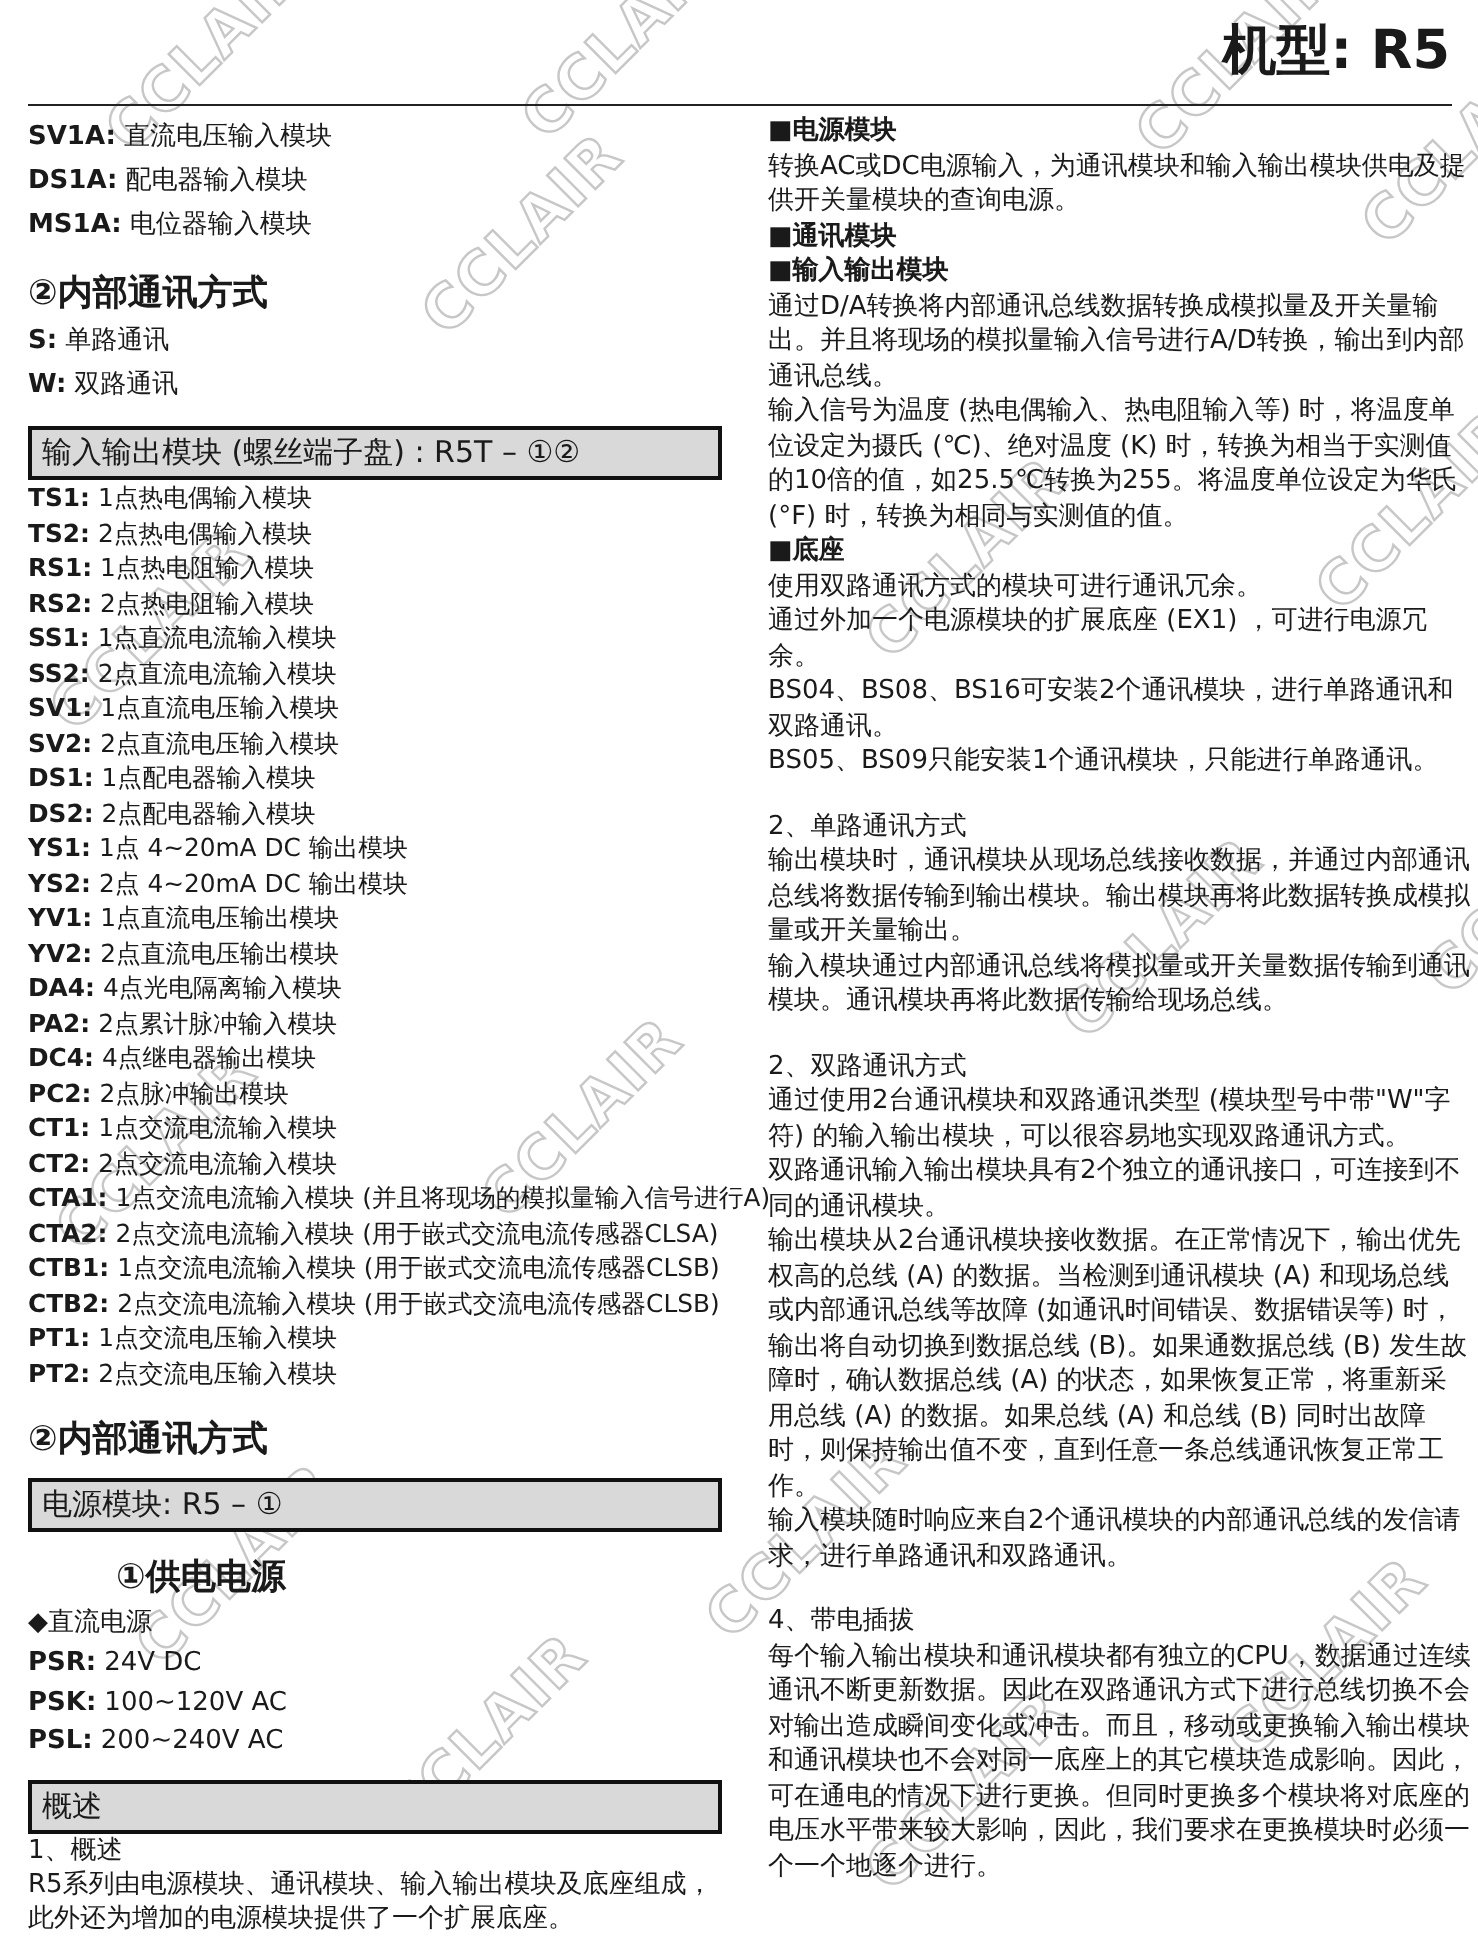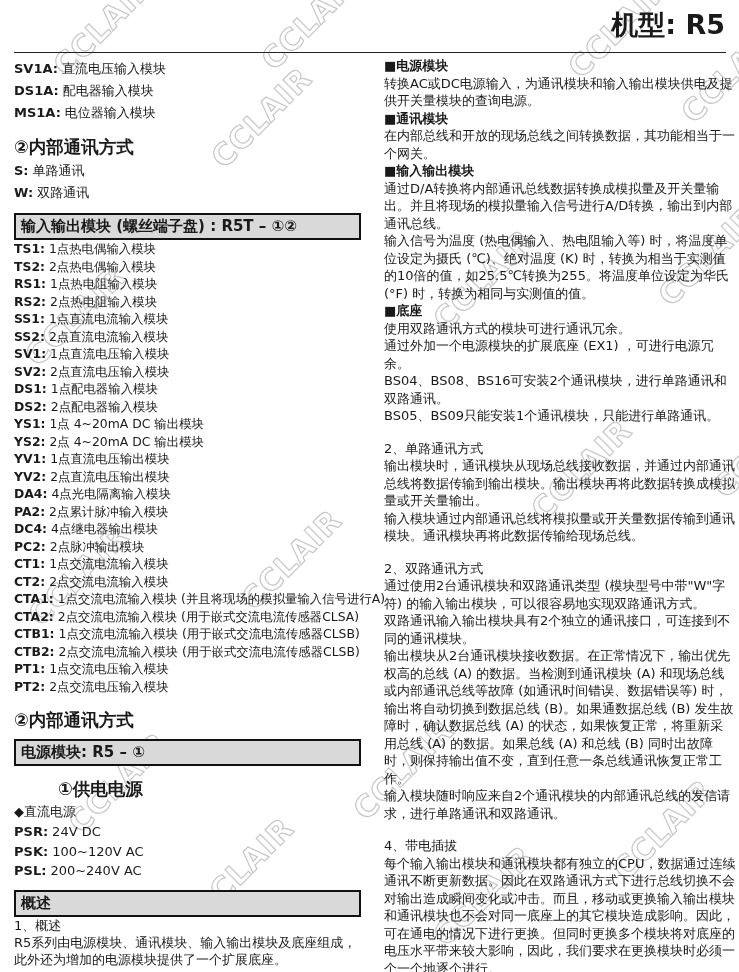--- a/index.html
+++ b/index.html
@@ -26,21 +26,21 @@
   
   .code-line { font-size:13px; line-height:22px; white-space:nowrap; }
   .code-line .code { font-weight:bold; }
   .code-line .desc { margin-left:4px; }
   .io-list .code-line { font-size:12.4px; line-height:17.5px; }
   .power-list .code-line { line-height:19.5px; }
   .sec-heading { font-size:17.5px; font-weight:bold; margin:12px 0 2px 0; line-height:22px; }
   .sec-heading.mt14 { margin-top:14px; }
   .bar {
     margin-top:9px; background:#d9d9d9; border:2px solid #111;
-    font-weight:bold; font-size:15px; line-height:21px; padding:1px 5px;
+    font-weight:normal; font-size:15px; line-height:21px; padding:1px 5px;
     white-space:nowrap;
   }
   .bar.mt8 { margin-top:8px; } .bar.mt14 { }
   .plain-line { font-size:13px; line-height:20px; }
   .small-line { font-size:13px; line-height:17px; }
   .para { font-size:13px; line-height:17px; }
   .power-heading { margin-top:12px;margin-left:44px; }
   
   .rblock { font-size:13px; line-height:17.5px; }
   .rh { font-weight:bold; }
@@ -173,21 +173,20 @@
   </div>
 
   <div class="col col-right">
 
       <div class="rblock rh"><span>■电源模块</span></div>
 
       <div class="rblock rp"><span>转换AC或DC电源输入，为通讯模块和输入输出模块供电及提供开关量模块的查询电源。</span></div>
 
       <div class="rblock rh"><span>■通讯模块</span></div>
 
-      <div class="rblock rp"><span>在内部总线和开放的现场总线之间转换数据，其功能相当于一个网关。</span></div>
 
       <div class="rblock rh"><span>■输入输出模块</span></div>
 
       <div class="rblock rp"><span>通过D/A转换将内部通讯总线数据转换成模拟量及开关量输出。并且将现场的模拟量输入信号进行A/D转换，输出到内部通讯总线。</span></div>
 
       <div class="rblock rp"><span>输入信号为温度 (热电偶输入、热电阻输入等) 时，将温度单位设定为摄氏 (℃)、绝对温度 (K) 时，转换为相当于实测值的10倍的值，如25.5℃转换为255。将温度单位设定为华氏 (°F) 时，转换为相同与实测值的值。</span></div>
 
       <div class="rblock rh"><span>■底座</span></div>
 
       <div class="rblock rp"><span>使用双路通讯方式的模块可进行通讯冗余。</span></div>

